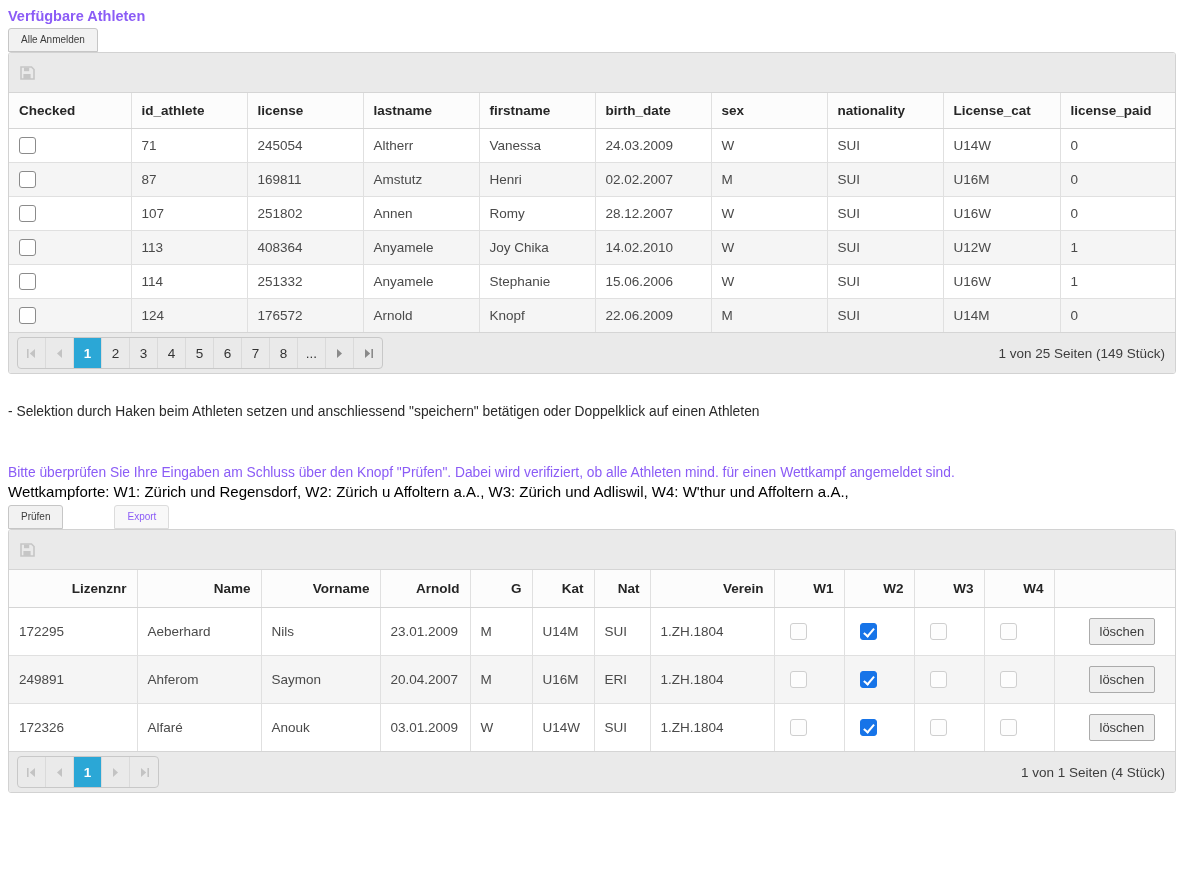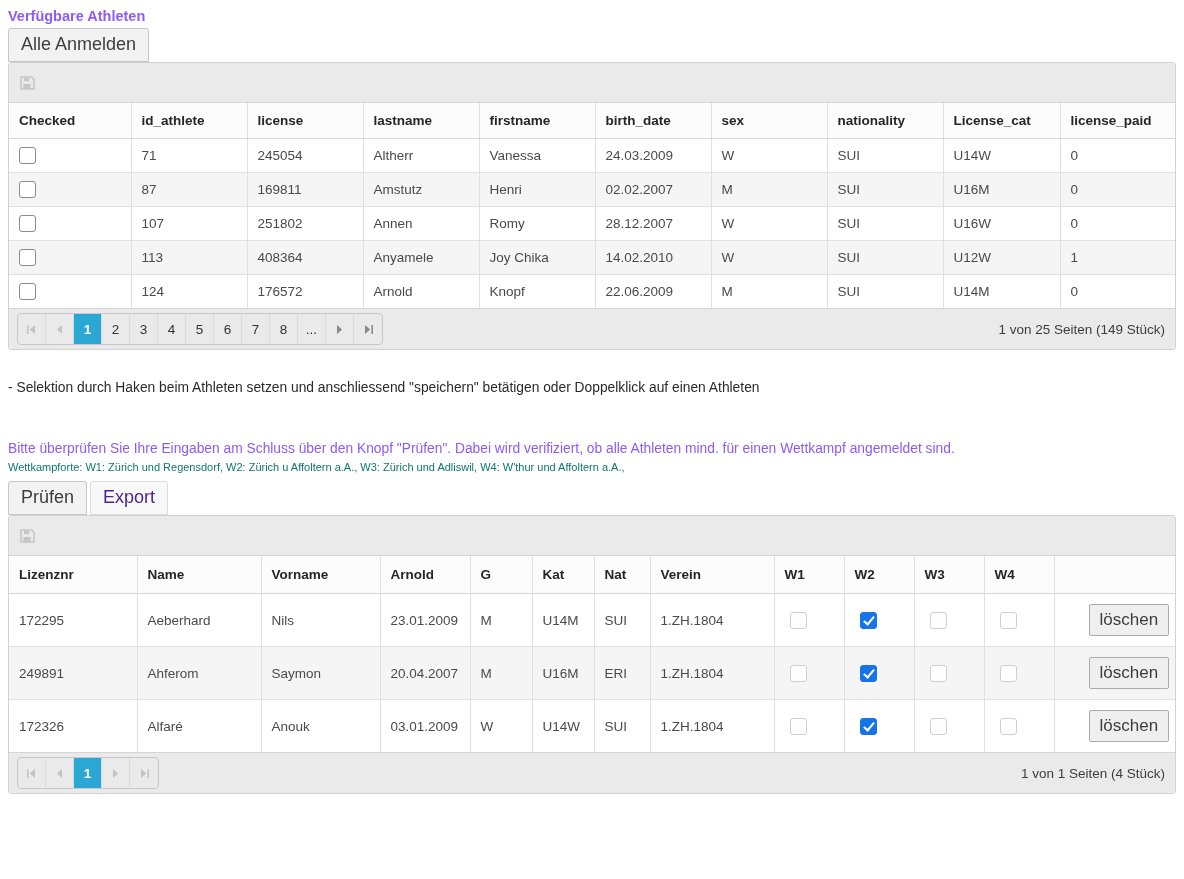--- a/index.html
+++ b/index.html
@@ -15,31 +15,31 @@
   .section-title {
     font-weight: bold;
     font-size: 14.5px;
     color: #8b5cf6;
     margin: 2px 0 4px 0;
   }
 
   .btn {
     display: inline-block;
     font-family: "Liberation Sans", sans-serif;
-    font-size: 18px;
+    font-size: 10px;
     color: #3d3d3d;
     background: #f2f2f2;
     border: 1px solid #c6c6c6;
     border-radius: 3px 3px 0 0;
     padding: 5px 12px 6px 12px;
     cursor: pointer;
     vertical-align: bottom;
   }
-  .btn:disabled { color:#4c1d95; border-color:#dcdcdc; background:#f8f8f8; cursor:default; }
-  .btn-row { display:flex; gap:3px; }
+  .btn:disabled { color:#8b5cf6; border-color:#dcdcdc; background:#f8f8f8; cursor:default;margin-left:32px; }
+  .btn-row { display:flex; gap:19px; }
 
   .grid {
     border: 1px solid #d2d2d2;
     border-radius: 3px;
     overflow: hidden;
     background: #fff;
   }
   .toolbar {
     background: #eaeaea;
     border-bottom: 1px solid #d5d5d5;
@@ -63,21 +63,21 @@
     font-weight: bold;
     color:#262626;
     border-bottom:1px solid #d5d5d5;
     padding: 10px 10px;
   }
   tbody tr + tr td { border-top:1px solid #e0e0e0; }
   tbody tr:nth-child(even) { background:#f5f5f5; }
   td { color:#4a4a4a; }
 
   #table2 td { padding:16px 10px; }
-  #table2 thead th { padding:11px 10px; }
+  #table2 thead th { padding:11px 10px;text-align:right; }
   #table2 td.cb-cell { padding:14px 10px 14px 15px; }
   #table2 td.action-cell { padding:10px 10px 10px 34px; }
 
   .cb {
     appearance:none; -webkit-appearance:none;
     width:17px; height:17px;
     border:1px solid #8b8b8b; border-radius:3px;
     background:#fff; margin:0; position:relative;
     cursor:pointer; display:inline-block; vertical-align:middle;
   }
@@ -85,21 +85,21 @@
   .cb:checked { background:#1774e8; border-color:#1774e8; }
   .cb:checked::after {
     content:""; position:absolute; left:5.5px; top:1.8px;
     width:4px; height:9px;
     border:solid #fff; border-width:0 2px 2px 0;
     transform:rotate(40deg);
   }
 
   .del-btn {
     font-family:"Liberation Sans", sans-serif;
-    font-size:17px; color:#3d3d3d;
+    font-size:13px; color:#3d3d3d;
     background:#efefef; border:1px solid #ababab; border-radius:2px;
     padding:5px 10px; cursor:pointer;
   }
 
   .pager {
     background:#eaeaea;
     border-top:1px solid #d5d5d5;
     min-height:40px;
     display:flex; align-items:center; justify-content:space-between;
     padding:4px 10px 4px 8px;
@@ -117,21 +117,21 @@
     font-size:13.5px; color:#333;
     cursor:pointer; padding:0 3px;
     background:transparent;
   }
   .pager-btn:last-child { border-right:none; }
   .pager-btn.active { background:#2ba7d6; color:#fff; font-weight:bold; }
   .pager-info { color:#3d3d3d; font-size:13.5px; }
 
   .note { margin:30px 0 44px 0; color:#2a2a2a; font-size:13.8px; }
   .warning { color:#8b5cf6; font-size:13.8px; line-height:19px; }
-  .venues { color:#0f766e; font-size:11px; line-height:19px; margin-bottom:4px; }
+  .venues { color:#000000; font-size:15px; line-height:19px; margin-bottom:4px; }
 </style>
 </head>
 <body>
 
 <div class="page">
 
   <div>
     <div class="section-title">Verfügbare Athleten</div>
     <button class="btn">Alle Anmelden</button>
 
@@ -212,20 +212,32 @@
             <tr>
               <td><input class="cb" type="checkbox" style=""></td>
               <td>113</td>
               <td>408364</td>
               <td>Anyamele</td>
               <td>Joy Chika</td>
               <td>14.02.2010</td>
               <td>W</td>
               <td>SUI</td>
               <td>U12W</td>
+              <td>1</td>
+            </tr>
+            <tr>
+              <td><input class="cb" type="checkbox" style=""></td>
+              <td>114</td>
+              <td>251332</td>
+              <td>Anyamele</td>
+              <td>Stephanie</td>
+              <td>15.06.2006</td>
+              <td>W</td>
+              <td>SUI</td>
+              <td>U16W</td>
               <td>1</td>
             </tr>
             <tr>
               <td><input class="cb" type="checkbox" style=""></td>
               <td>124</td>
               <td>176572</td>
               <td>Arnold</td>
               <td>Knopf</td>
               <td>22.06.2009</td>
               <td>M</td>

